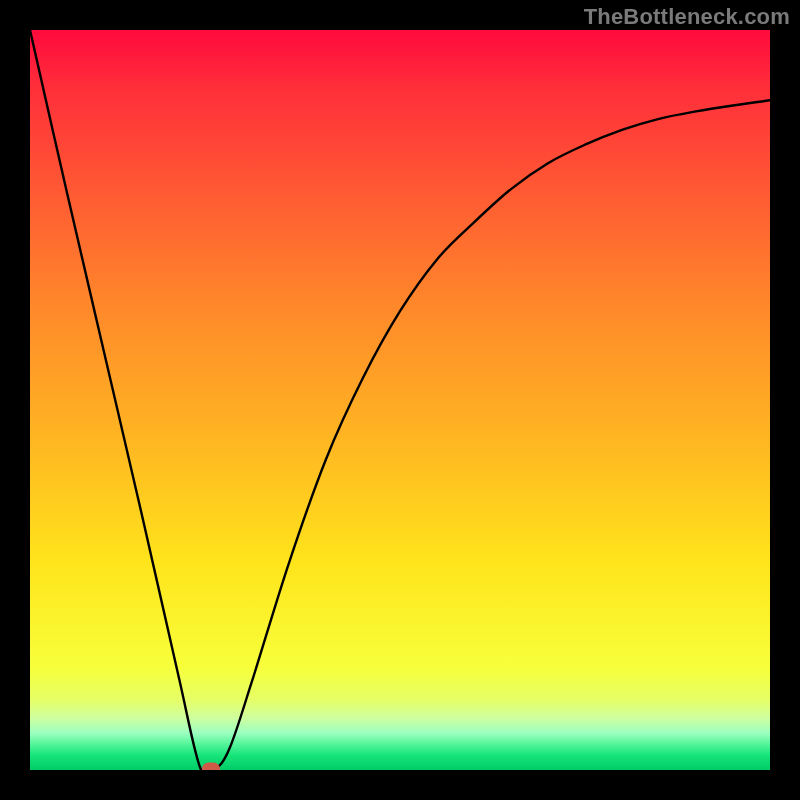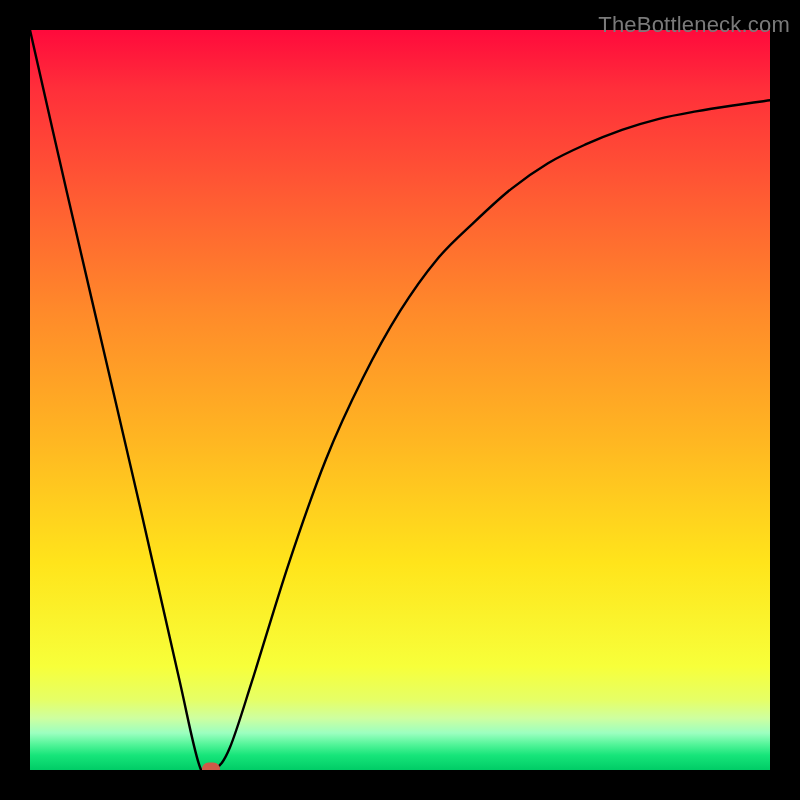--- a/index.html
+++ b/index.html
@@ -54,26 +54,27 @@
   .marker {
     position: absolute;
     width: 18px;
     height: 13px;
     border-radius: 7px;
     background: #d05a48;
     transform: translate(-50%, -50%);
   }
   .watermark {
     position: absolute;
-    top: 12px;
+    top: 4px;
     right: 10px;
     color: #7a7a7a;
     font-size: 22px;
     letter-spacing: 0.2px;
     user-select: none;
+    font-weight: bold;
   }
 </style>
 </head>
 <body>
 
 <div class="frame">
 
   <div class="plot-area">
     <div class="gradient"></div>
     <svg class="curve-svg" viewBox="0 0 740 740" preserveAspectRatio="none">

